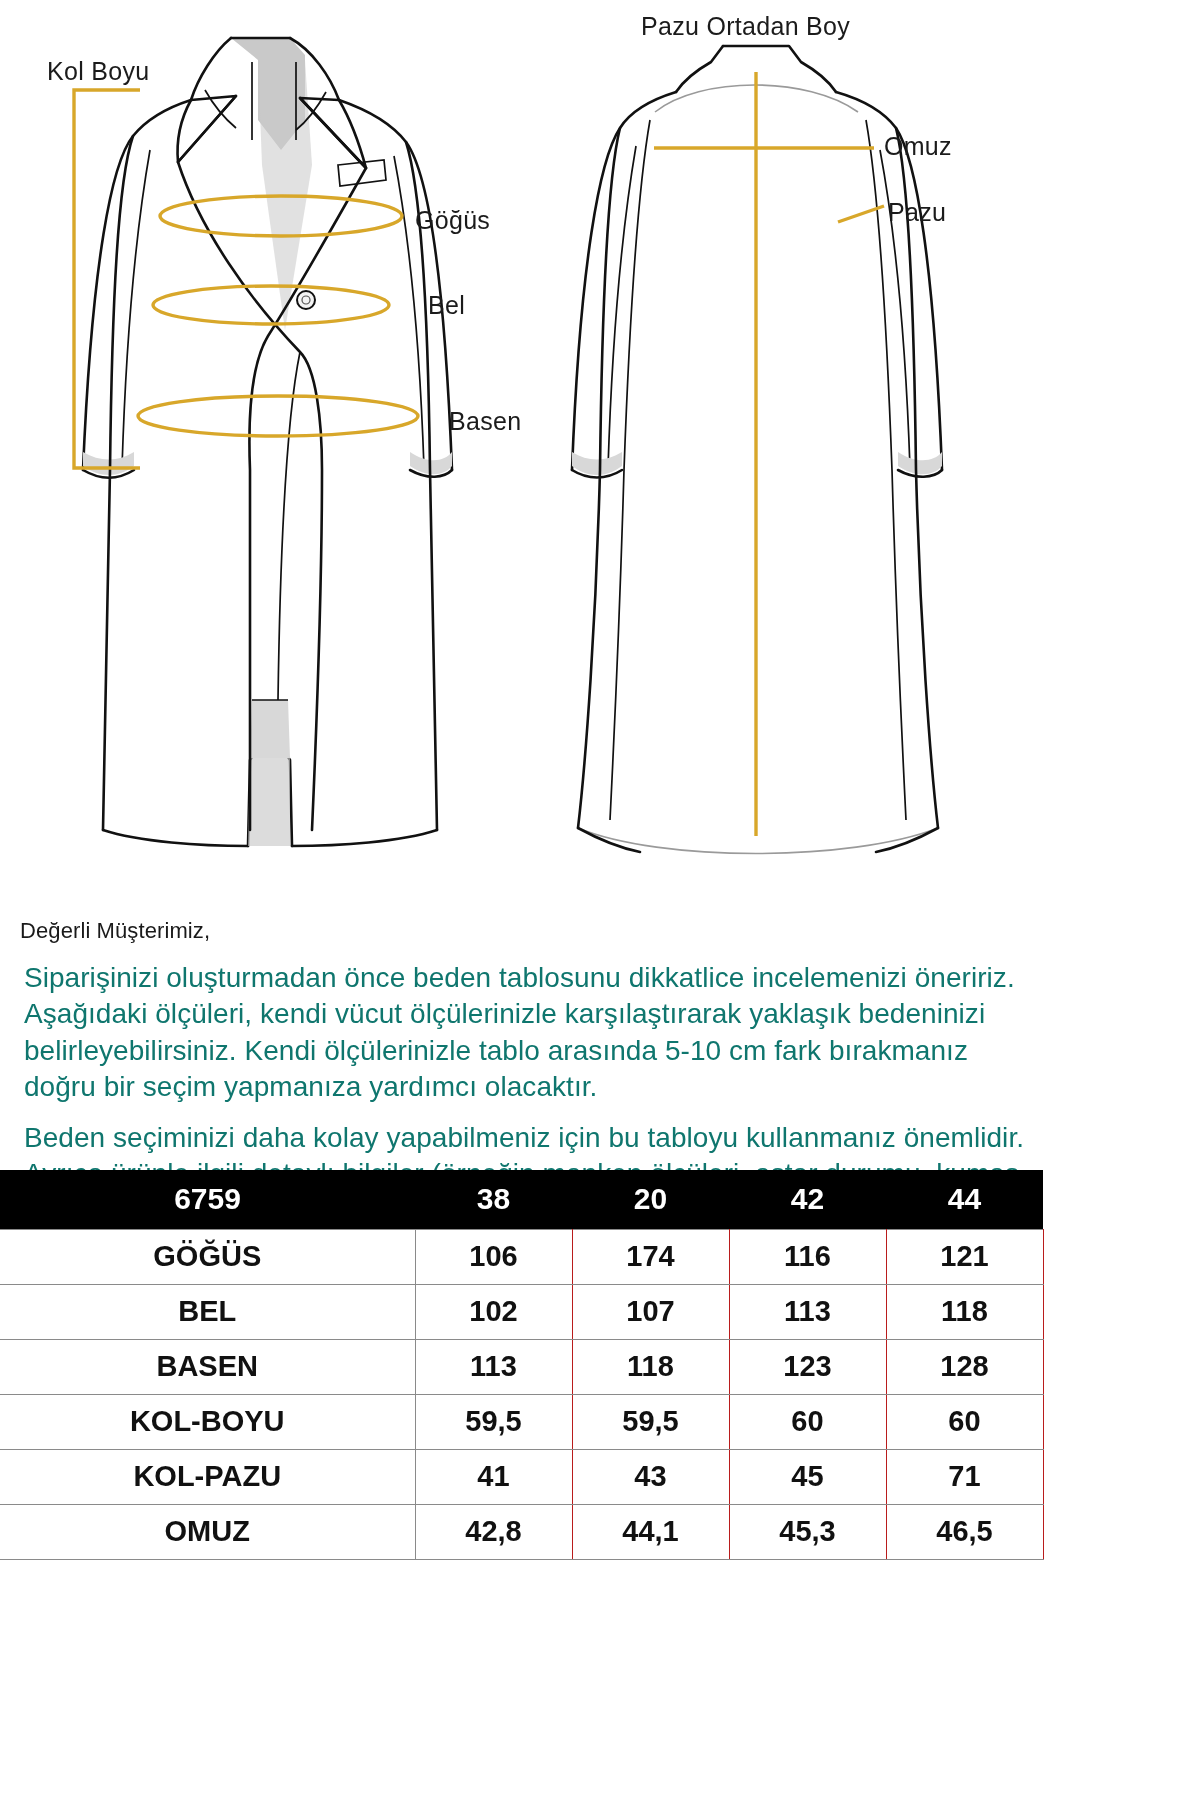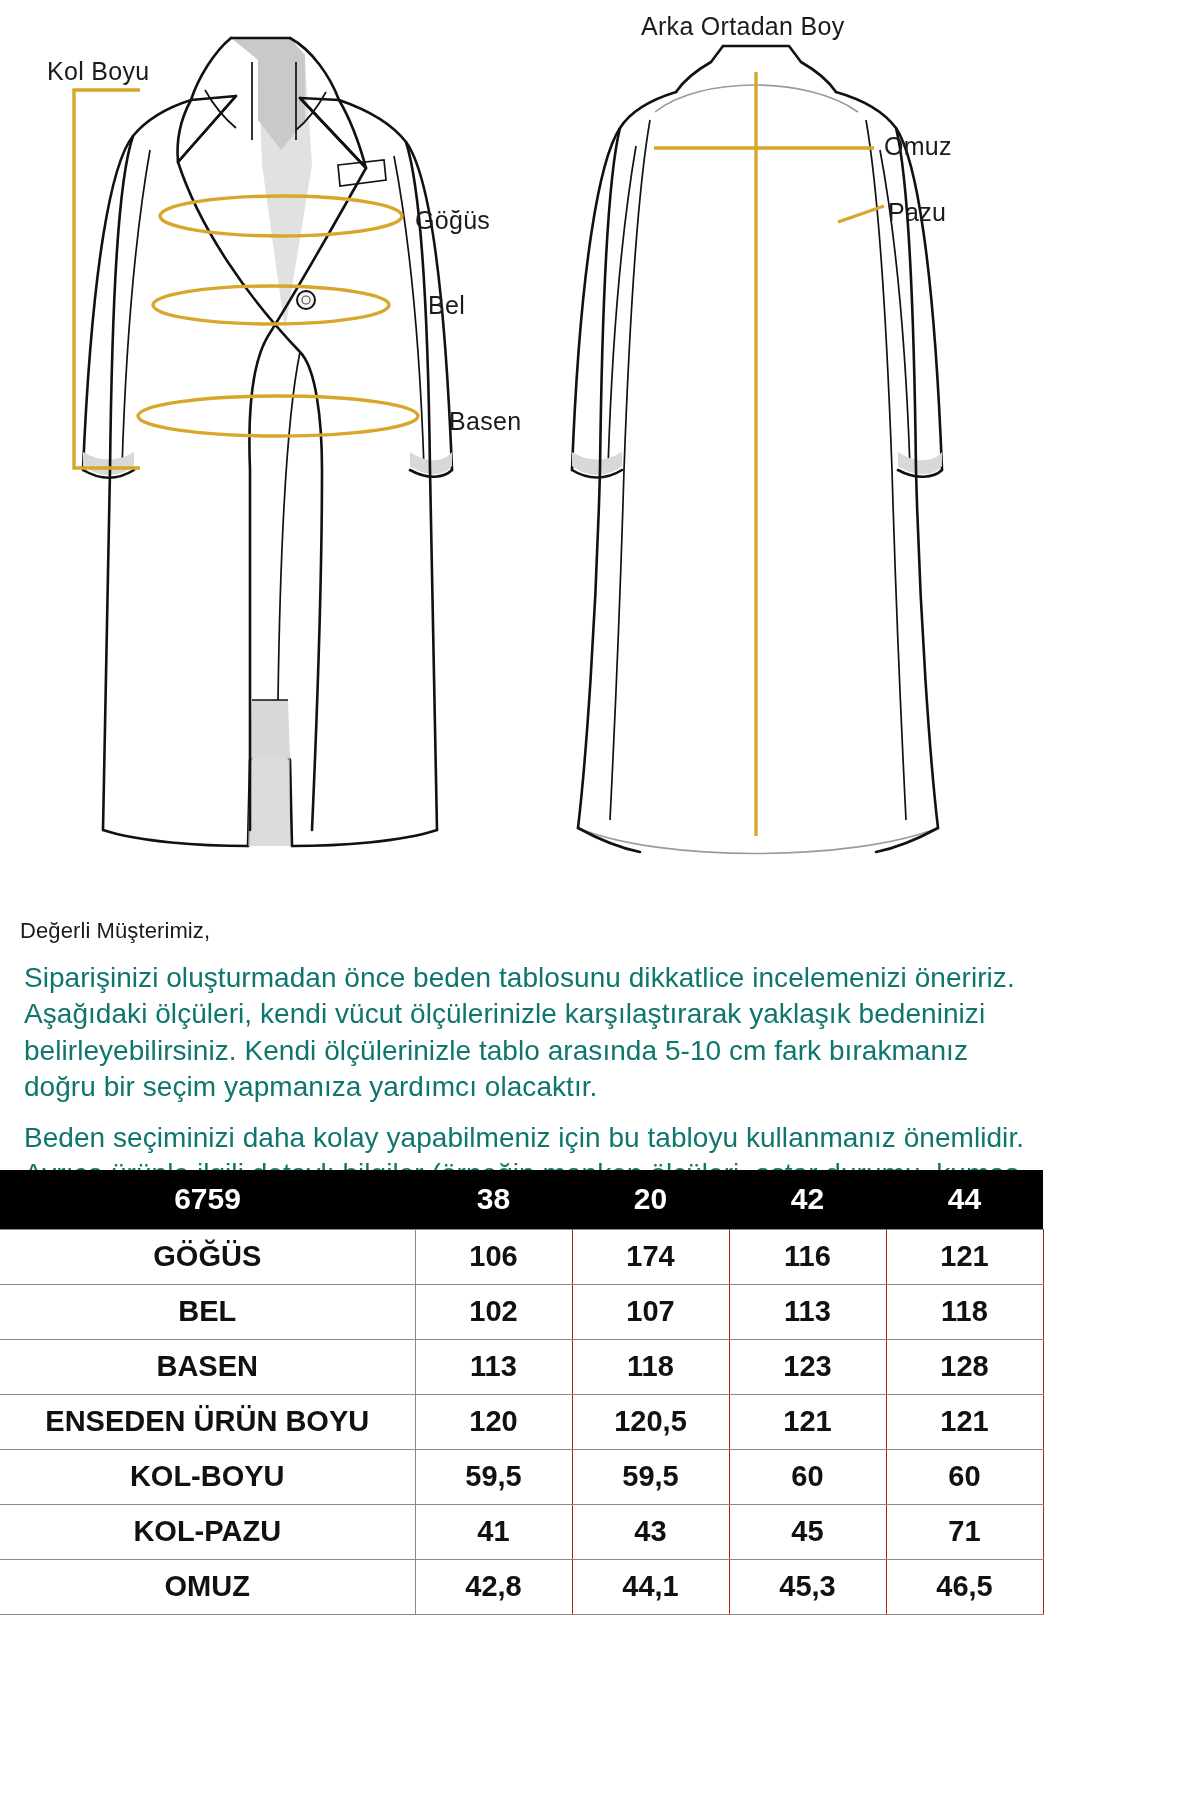--- a/index.html
+++ b/index.html
@@ -231,21 +231,21 @@
 
         <path class="gld" d="M756,72 L756,836"></path>
 
         <path class="gld" d="M654,148 L874,148"></path>
 
         <path class="gld" d="M838,222 L884,206"></path>
       </g>
     </svg>
 
     <div class="diag-label" id="lbl-kol-boyu">Kol Boyu</div>
-    <div class="diag-label" id="lbl-arka">Arka Ortadan Boy</div>
+    <div class="diag-label" id="lbl-arka">Pazu Ortadan Boy</div>
     <div class="diag-label" id="lbl-gogus">Göğüs</div>
     <div class="diag-label" id="lbl-omuz">Omuz</div>
     <div class="diag-label" id="lbl-pazu">Pazu</div>
     <div class="diag-label" id="lbl-bel">Bel</div>
     <div class="diag-label" id="lbl-basen">Basen</div>
   </div>
 
   <div id="info">
     <div class="greeting">Değerli Müşterimiz,</div>
     <p class="para">Siparişinizi oluşturmadan önce beden tablosunu dikkatlice incelemenizi öneririz. Aşağıdaki ölçüleri, kendi vücut ölçülerinizle karşılaştırarak yaklaşık bedeninizi belirleyebilirsiniz. Kendi ölçülerinizle tablo arasında 5-10 cm fark bırakmanız doğru bir seçim yapmanıza yardımcı olacaktır.</p>
@@ -286,27 +286,20 @@
           <td class="val">118</td>
         </tr>
         <tr>
           <td class="row-label">BASEN</td>
           <td class="val">113</td>
           <td class="val">118</td>
           <td class="val">123</td>
           <td class="val">128</td>
         </tr>
         <tr>
-          <td class="row-label">ENSEDEN ÜRÜN BOYU</td>
-          <td class="val">120</td>
-          <td class="val">120,5</td>
-          <td class="val">121</td>
-          <td class="val">121</td>
-        </tr>
-        <tr>
           <td class="row-label">KOL-BOYU</td>
           <td class="val">59,5</td>
           <td class="val">59,5</td>
           <td class="val">60</td>
           <td class="val">60</td>
         </tr>
         <tr>
           <td class="row-label">KOL-PAZU</td>
           <td class="val">41</td>
           <td class="val">43</td>

